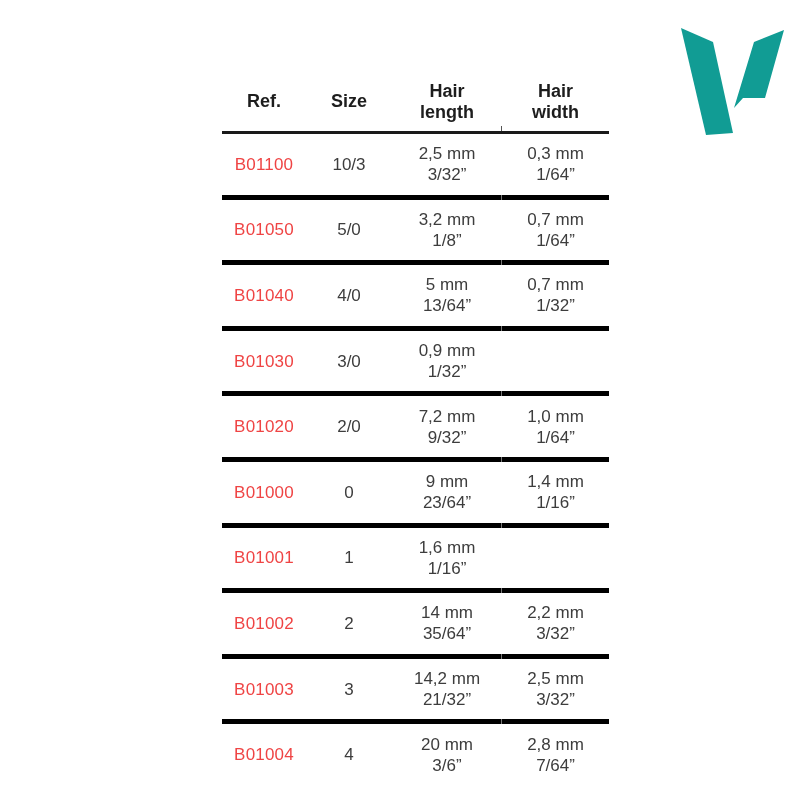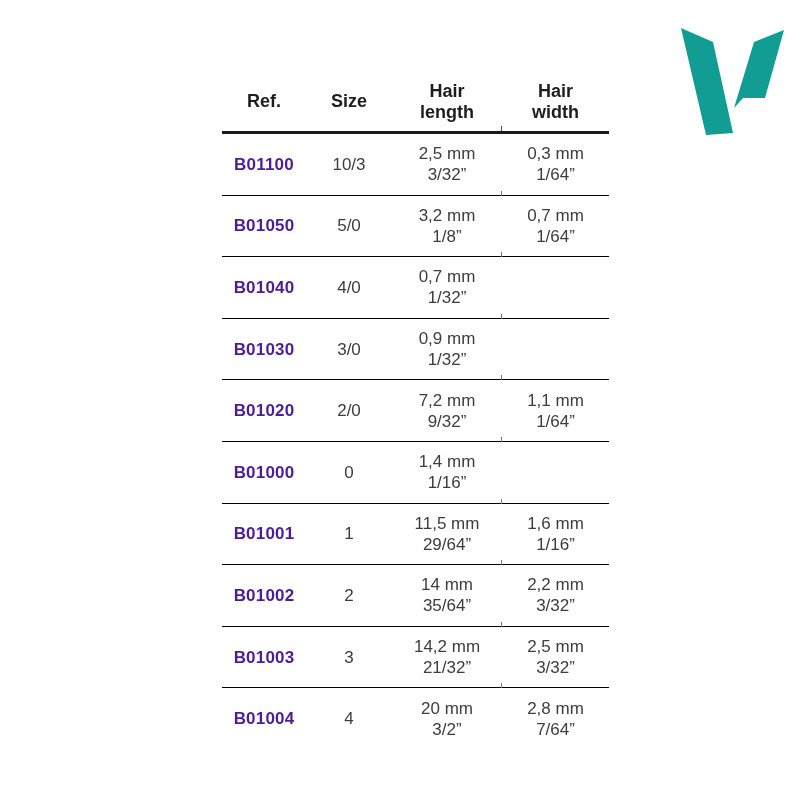--- a/index.html
+++ b/index.html
@@ -59,39 +59,39 @@
     text-align: center;
     font-weight: bold;
     font-size: 18px;
     line-height: 21px;
     color: #1d1d1d;
   }
   .row {
     height: 60.6px;
     position: relative;
   }
-  .row + .row { border-top: 1px solid #000000; }
+  .row + .row { border-top: 5px solid #000000; }
   .row + .row::before {     
     content: "";
     position: absolute;
     left: 279px;
     top: -5px;
     width: 1px;
     height: 5px;
     background: #777;
   }
   .cell {
     text-align: center;
     font-size: 17px;
     line-height: 21px;
     color: #3d3d3d;
   }
   .cell.ref {
-    font-weight: bold;
-    color: #4c1d95;
+    font-weight: normal;
+    color: #ef4444;
     letter-spacing: 0.2px;
   }
   .two-line span { display: block; }
 </style>
 </head>
 <body>
 
 <div class="page">
 
   <div class="logo">
@@ -140,20 +140,24 @@
     <div class="cell two-line">
       <span>0,7 mm</span>
       <span>1/64”</span>
     </div>
   </div>
 
   <div class="row grid-row">
     <div class="cell ref">B01040</div>
     <div class="cell">4/0</div>
     <div class="cell two-line">
+      <span>5 mm</span>
+      <span>13/64”</span>
+    </div>
+    <div class="cell two-line">
       <span>0,7 mm</span>
       <span>1/32”</span>
     </div>
   </div>
 
   <div class="row grid-row">
     <div class="cell ref">B01030</div>
     <div class="cell">3/0</div>
     <div class="cell two-line">
       <span>0,9 mm</span>
@@ -162,42 +166,42 @@
   </div>
 
   <div class="row grid-row">
     <div class="cell ref">B01020</div>
     <div class="cell">2/0</div>
     <div class="cell two-line">
       <span>7,2 mm</span>
       <span>9/32”</span>
     </div>
     <div class="cell two-line">
-      <span>1,1 mm</span>
+      <span>1,0 mm</span>
       <span>1/64”</span>
     </div>
   </div>
 
   <div class="row grid-row">
     <div class="cell ref">B01000</div>
     <div class="cell">0</div>
     <div class="cell two-line">
+      <span>9 mm</span>
+      <span>23/64”</span>
+    </div>
+    <div class="cell two-line">
       <span>1,4 mm</span>
       <span>1/16”</span>
     </div>
   </div>
 
   <div class="row grid-row">
     <div class="cell ref">B01001</div>
     <div class="cell">1</div>
     <div class="cell two-line">
-      <span>11,5 mm</span>
-      <span>29/64”</span>
-    </div>
-    <div class="cell two-line">
       <span>1,6 mm</span>
       <span>1/16”</span>
     </div>
   </div>
 
   <div class="row grid-row">
     <div class="cell ref">B01002</div>
     <div class="cell">2</div>
     <div class="cell two-line">
       <span>14 mm</span>
@@ -220,21 +224,21 @@
       <span>2,5 mm</span>
       <span>3/32”</span>
     </div>
   </div>
 
   <div class="row grid-row">
     <div class="cell ref">B01004</div>
     <div class="cell">4</div>
     <div class="cell two-line">
       <span>20 mm</span>
-      <span>3/2”</span>
+      <span>3/6”</span>
     </div>
     <div class="cell two-line">
       <span>2,8 mm</span>
       <span>7/64”</span>
     </div>
   </div>
 </div>
   </div>
 
 </div>

